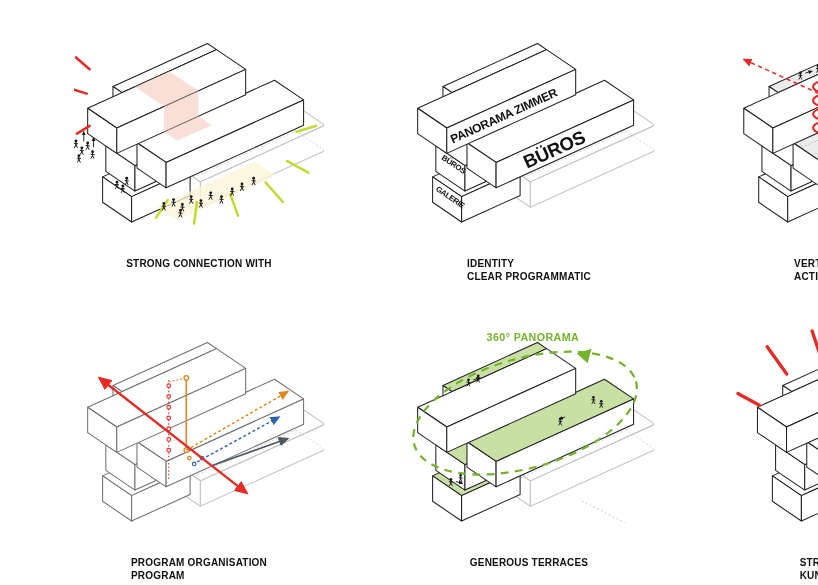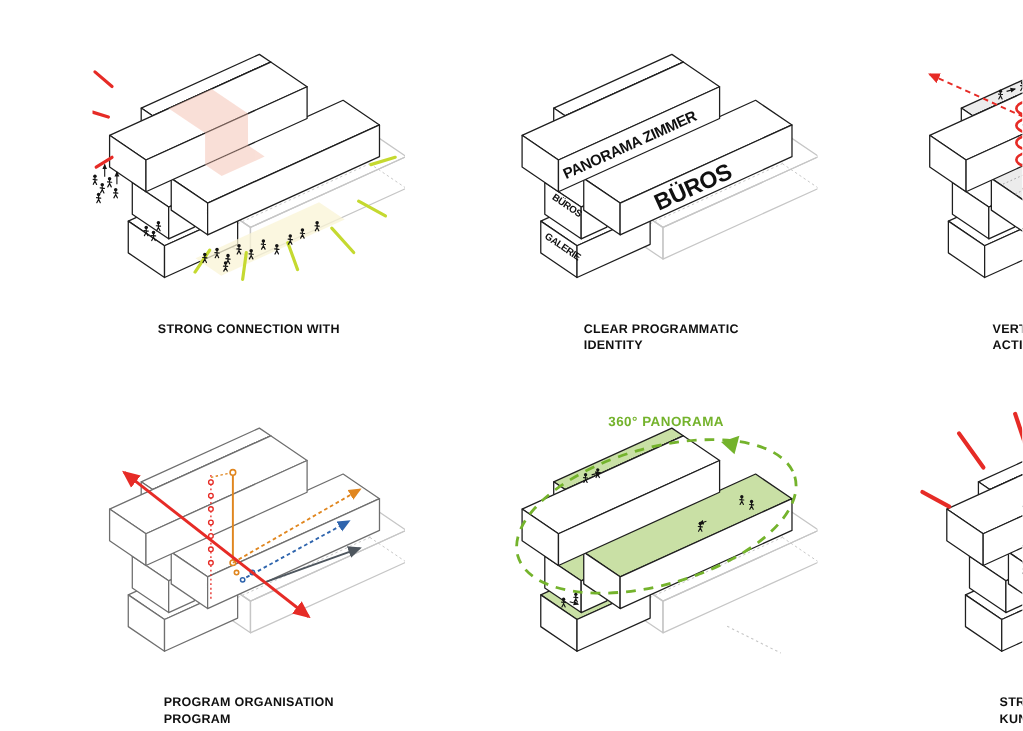--- a/index.html
+++ b/index.html
@@ -189,22 +189,22 @@
           </g>
         </g>
       <g class="deco" transform="translate(14,158)">
         <text class="bx-label" transform="translate(36,-42) rotate(-24.4)" font-size="12.3">PANORAMA ZIMMER</text>
         <text class="bx-label" transform="translate(112,-16) rotate(-24.4)" font-size="19">BÜROS</text>
         <text class="bx-label" transform="translate(24,-26) rotate(34)" font-size="8">BÜROS</text>
         <text class="bx-label" transform="translate(18,6) rotate(34)" font-size="8">GALERIE</text>
       </g>
     </svg>
     <figcaption class="caption">
+      <div>IDENTITY</div>
       <div>CLEAR PROGRAMMATIC</div>
-      <div>IDENTITY</div>
     </figcaption>
   </figure>
 
   <figure class="panel p3">
     <svg class="fig" viewBox="0 0 256 224">
       <g class="bldg" transform="translate(10,158)">
           <g class="box ghost D">
             <line x1="85.6" y1="3.2" x2="213.2" y2="-54.8" class="hid"></line>
             <line x1="213.2" y1="-54.8" x2="243" y2="-34.6" class="hid"></line>
             <line x1="213.2" y1="-80.8" x2="213.2" y2="-54.8" class="hid"></line>
@@ -400,20 +400,24 @@
           <use href="#person" transform="translate(34,2) scale(1.1)"></use>
           <use href="#person" transform="translate(44,-2) scale(1.1)"></use>
           <use href="#person" transform="translate(52,-100) scale(1.1)"></use>
           <use href="#person" transform="translate(62,-104) scale(1.1)"></use>
           <path class="s-ink" d="M57,-106 l7,-2" stroke-width=".9" marker-end="url(#mk-black)"></path>
           <path class="s-ink" d="M39,-2 l7,2" stroke-width=".9" marker-end="url(#mk-black)"></path>
           <path class="s-ink" d="M151,-68 l-6,2" stroke-width=".9" marker-end="url(#mk-black)"></path>
         </g>
       </g>
     </svg>
+    <figcaption class="caption">
+      <div>GENEROUS TERRACES</div>
+      <div></div>
+    </figcaption>
   </figure>
 
   <figure class="panel p6">
     <svg class="fig" viewBox="0 0 256 224">
       <g class="bldg" transform="translate(24,158)">
           <g class="box ghost D">
             <line x1="85.6" y1="3.2" x2="213.2" y2="-54.8" class="hid"></line>
             <line x1="213.2" y1="-54.8" x2="243" y2="-34.6" class="hid"></line>
             <line x1="213.2" y1="-80.8" x2="213.2" y2="-54.8" class="hid"></line>
             <polygon points="85.6,-22.8 213.2,-80.8 243,-60.6 115.4,-2.6" class="face D-top"></polygon>

